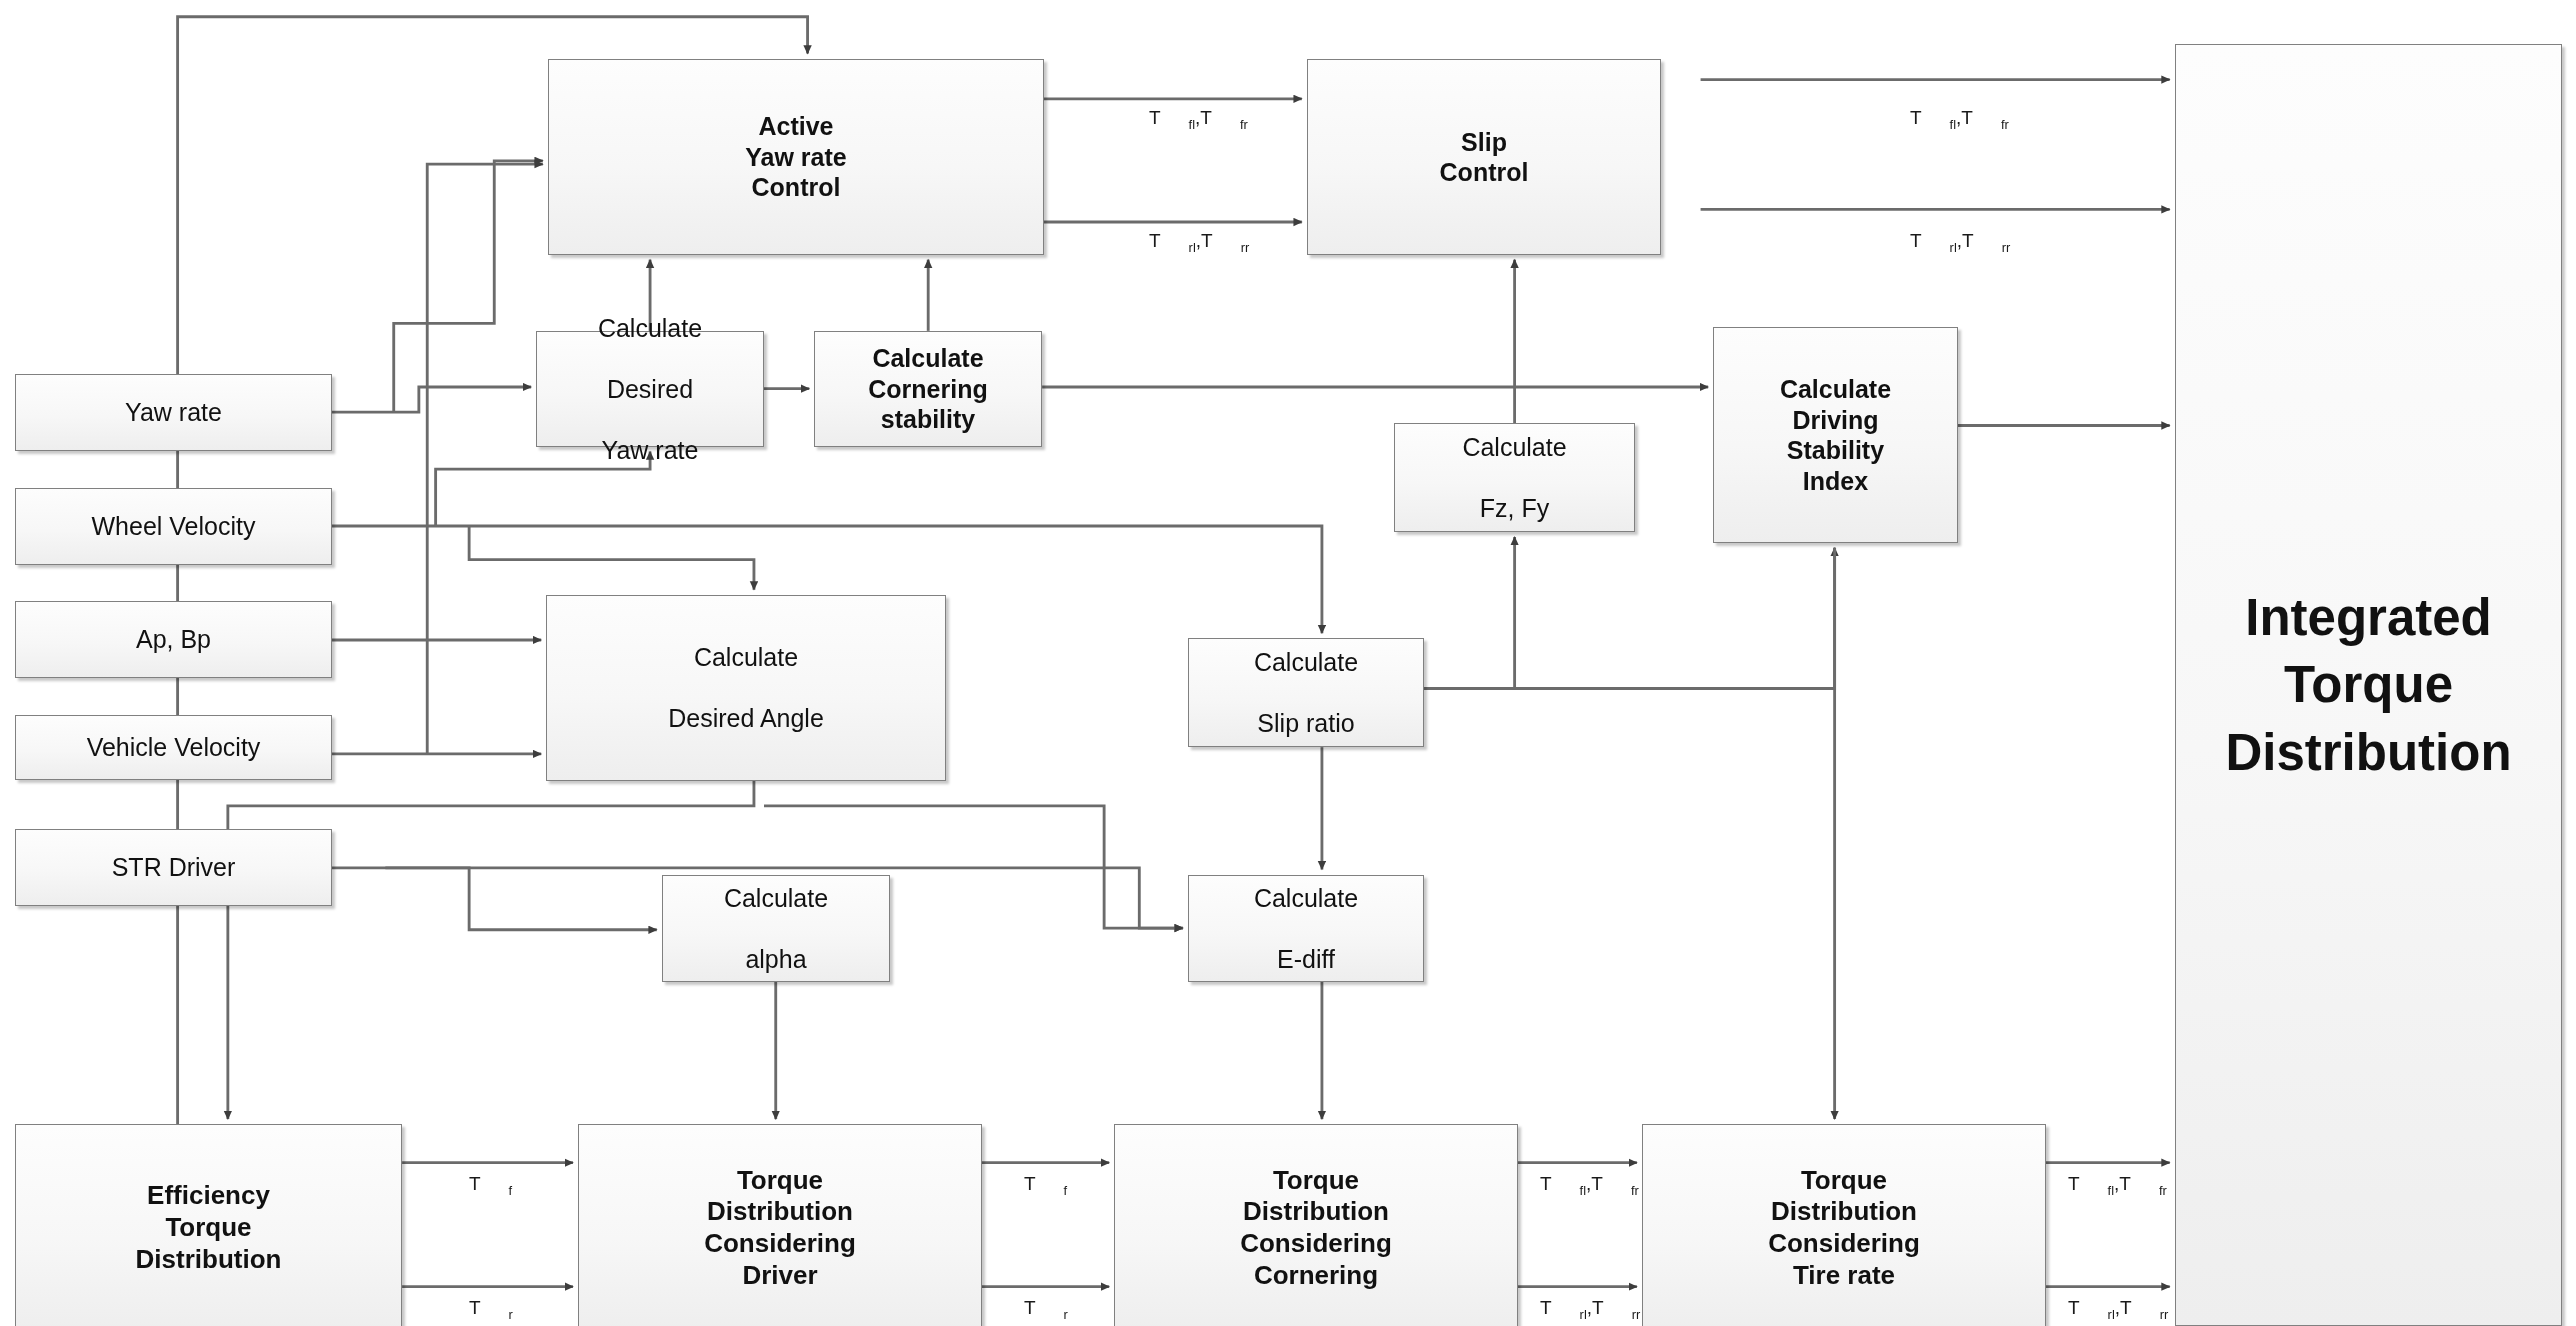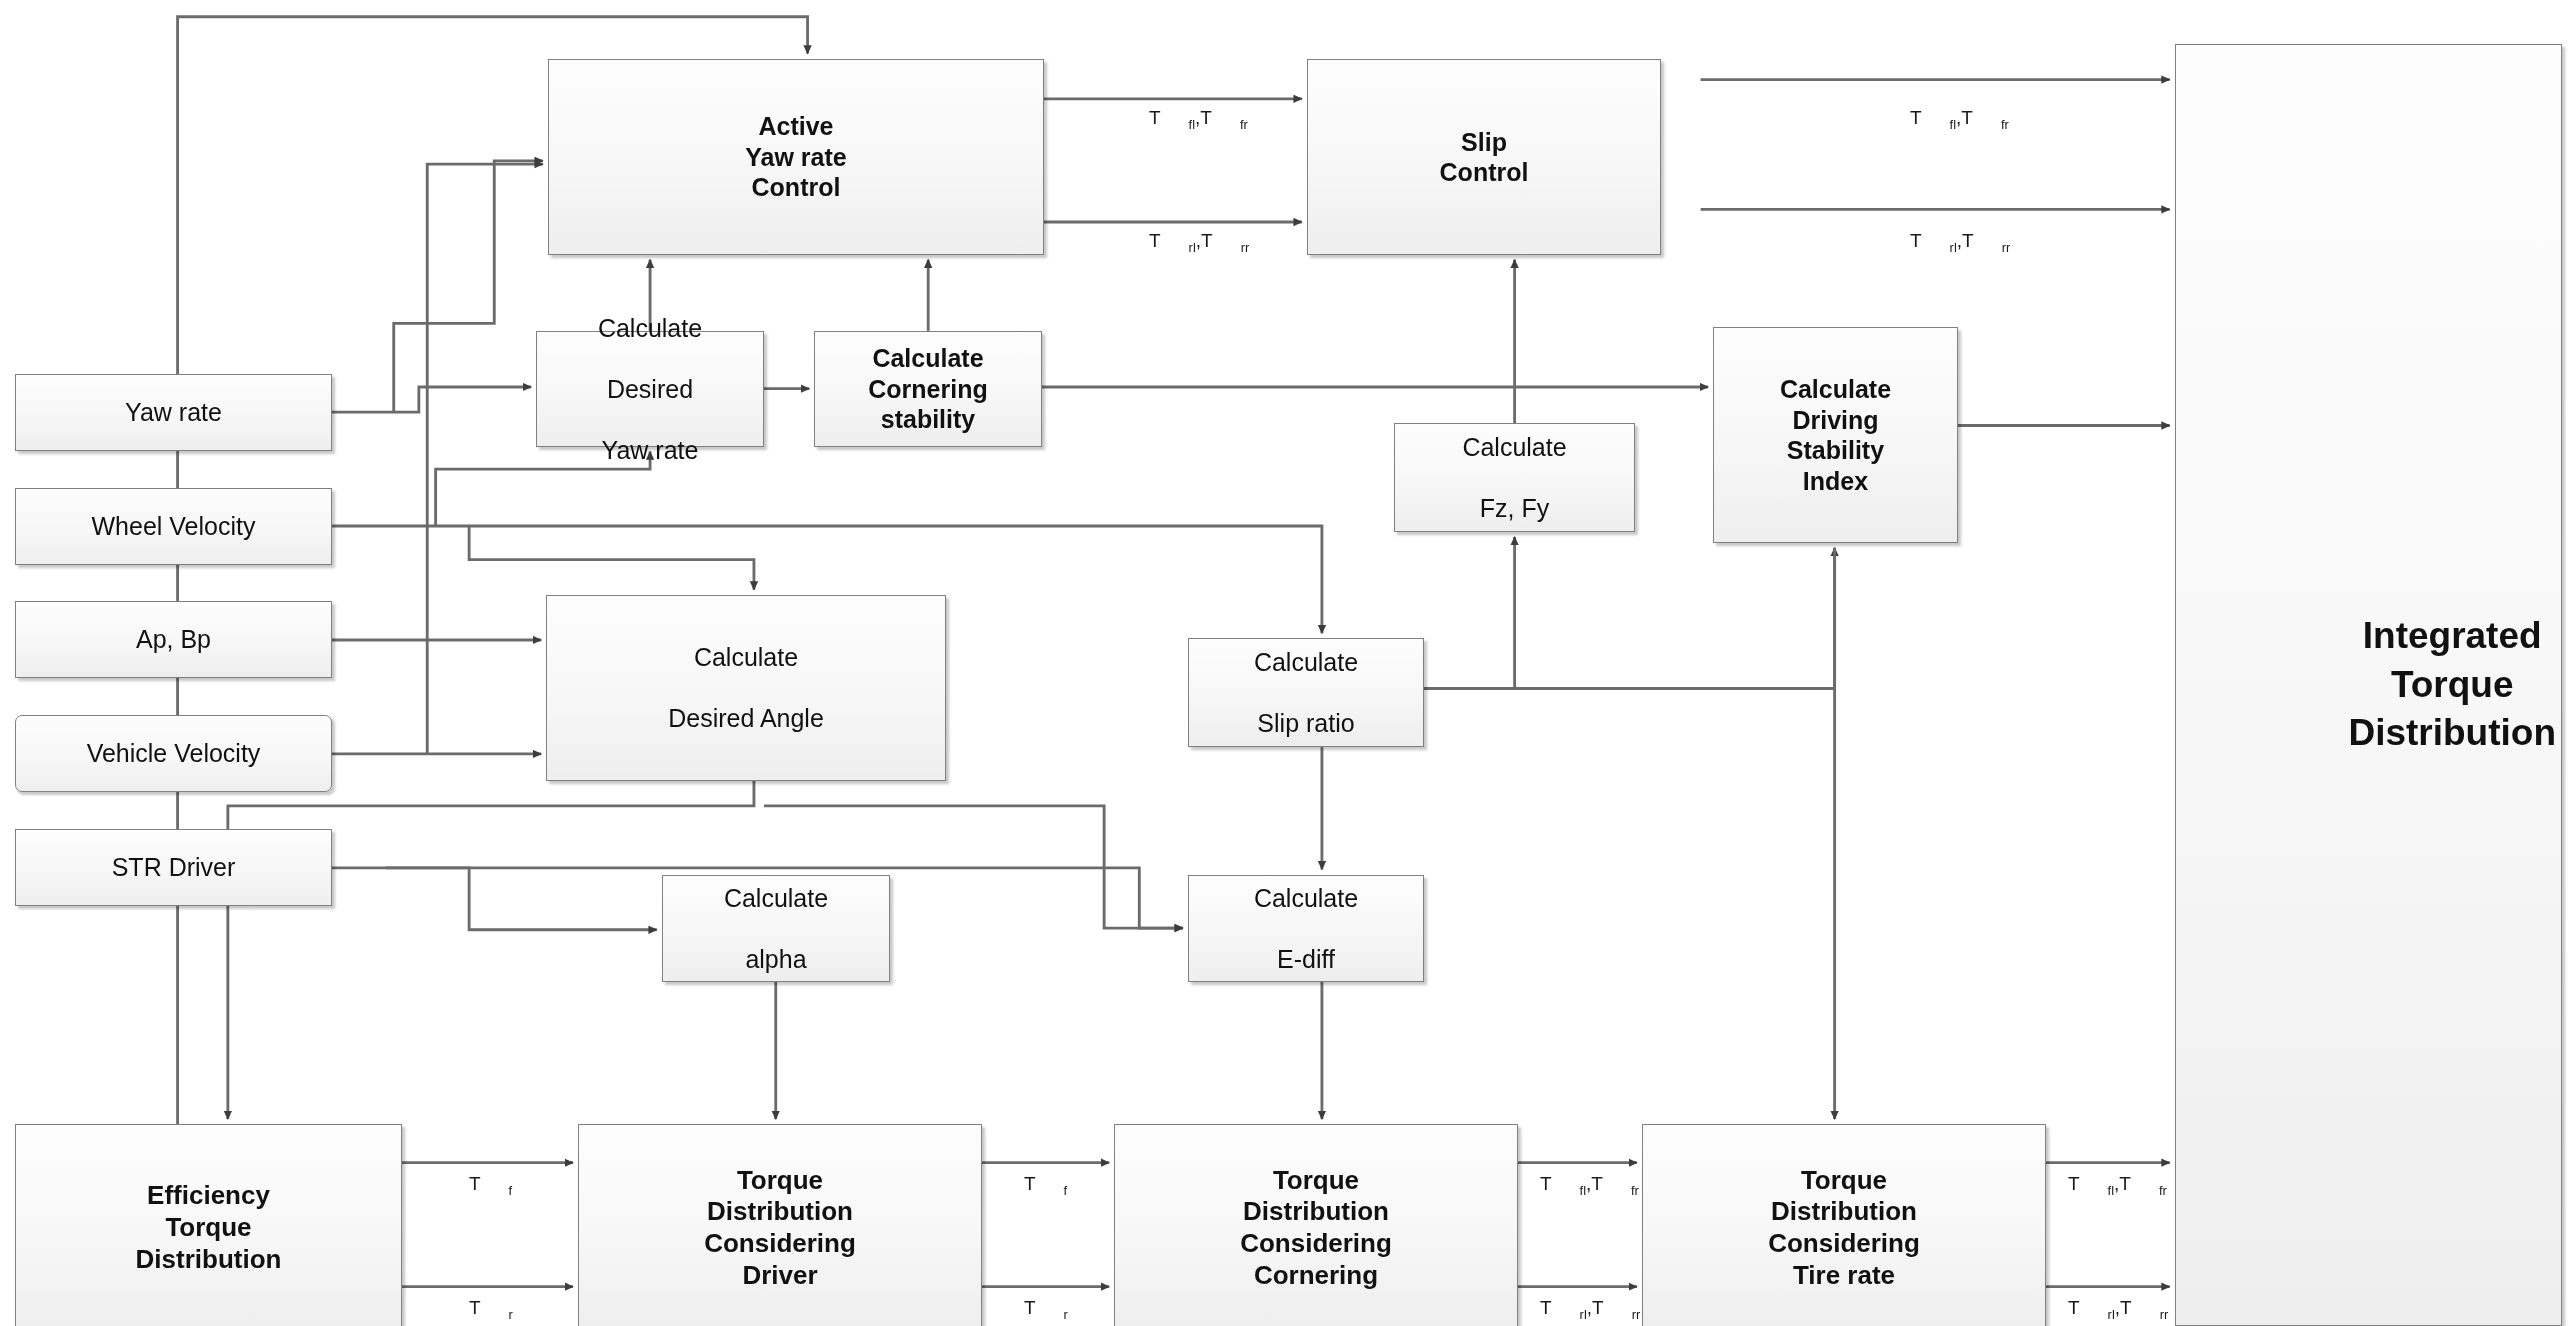--- a/index.html
+++ b/index.html
@@ -10,21 +10,21 @@
        background:linear-gradient(180deg,#fdfdfd 0%,#f7f7f7 55%,#eeeeee 100%);
        border:1.7px solid #808080;
        box-shadow:2.5px 2.5px 2.5px rgba(0,0,0,0.22);
        display:flex;align-items:center;justify-content:center;text-align:center;
        color:#111;line-height:1.22;}
   .blk span{display:block;padding:0 5px;}
   .io{font-size:25px;font-weight:400;}
   .calc{font-size:25px;font-weight:400;}
   .calcb{font-size:25px;font-weight:700;}
   .bigb{font-size:26px;font-weight:700;}
-  .mega{font-size:37px;font-weight:400;line-height:1.32;justify-content:flex-end;}
+  .mega{font-size:51px;font-weight:400;line-height:1.32;}
   .lbl{position:absolute;font-size:19px;color:#1a1a1a;white-space:nowrap;
        font-family:"Liberation Sans",sans-serif;}
   .lbl sub{font-size:0.68em;padding-left:28px;}
 </style>
 </head>
 <body>
 
 <div id="stage">
 
   <svg id="wires" viewBox="0 0 3075 1583" preserveAspectRatio="none">
@@ -109,21 +109,21 @@
 
   <div class="blk io" style="left:15px;top:374px;width:317px;height:77px;">
     <span>Yaw rate</span>
   </div>
   <div class="blk io" style="left:15px;top:488px;width:317px;height:77px;text-align:right;">
     <span>Wheel  Velocity</span>
   </div>
   <div class="blk io" style="left:15px;top:601px;width:317px;height:77px;">
     <span>Ap, Bp</span>
   </div>
-  <div class="blk io" style="left:15px;top:715px;width:317px;height:77px;border-radius:7px;">
+  <div class="blk io" style="left:15px;top:715px;width:317px;height:65px;">
     <span>Vehicle Velocity</span>
   </div>
   <div class="blk io" style="left:15px;top:829px;width:317px;height:77px;">
     <span>STR Driver</span>
   </div>
 
   <div class="blk calcb" style="left:548px;top:59px;width:496px;height:196px;justify-content:center;">
     <span>
       <b>Active</b><br>
       <b>Yaw rate</b><br>

